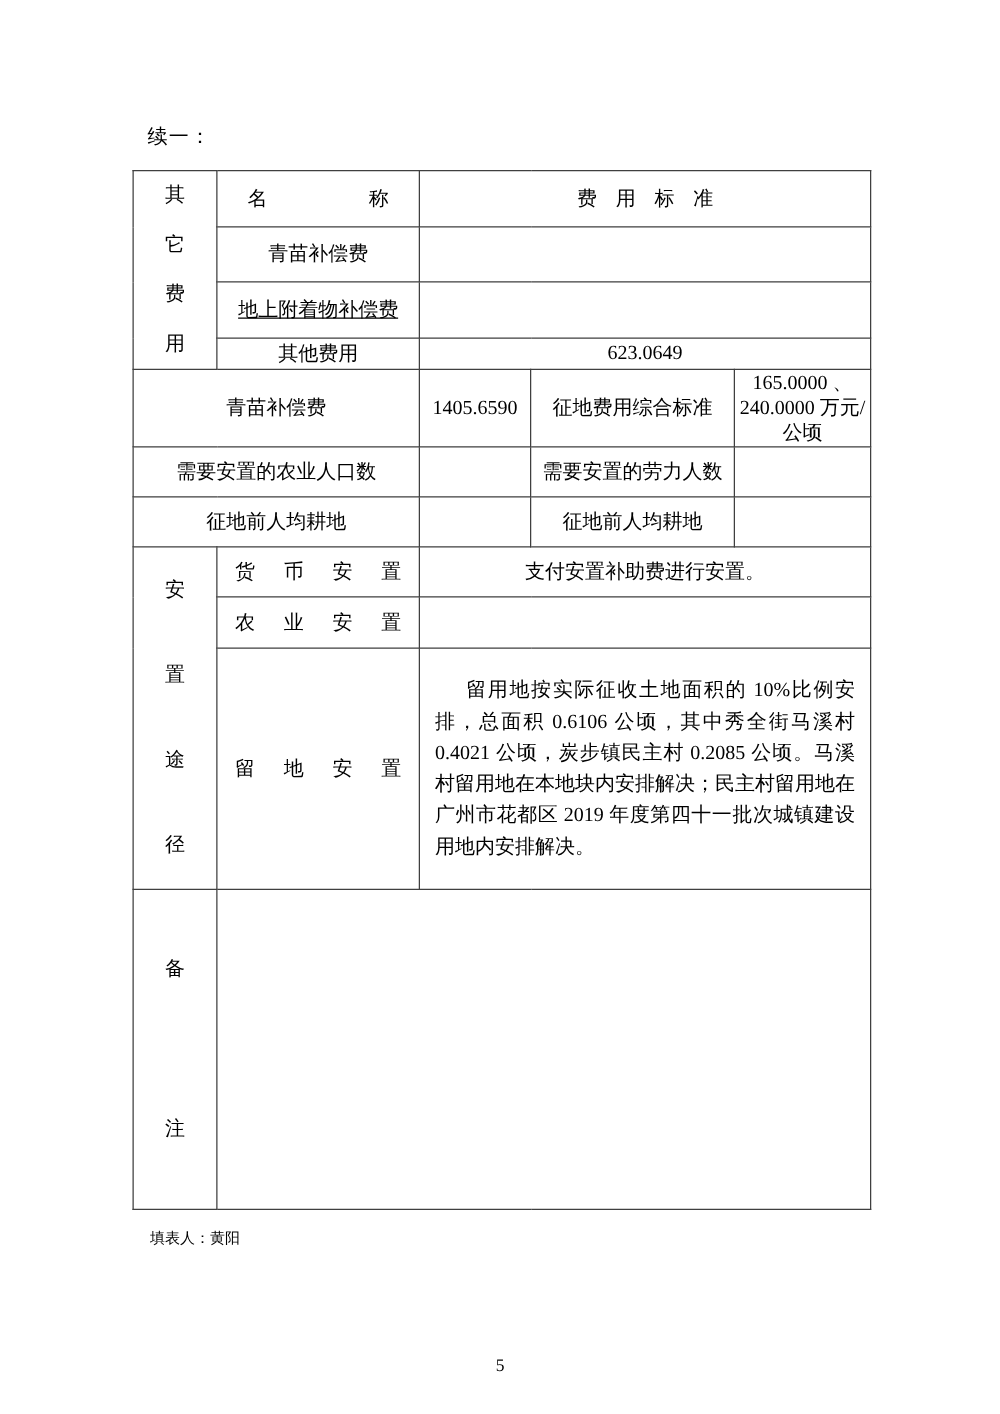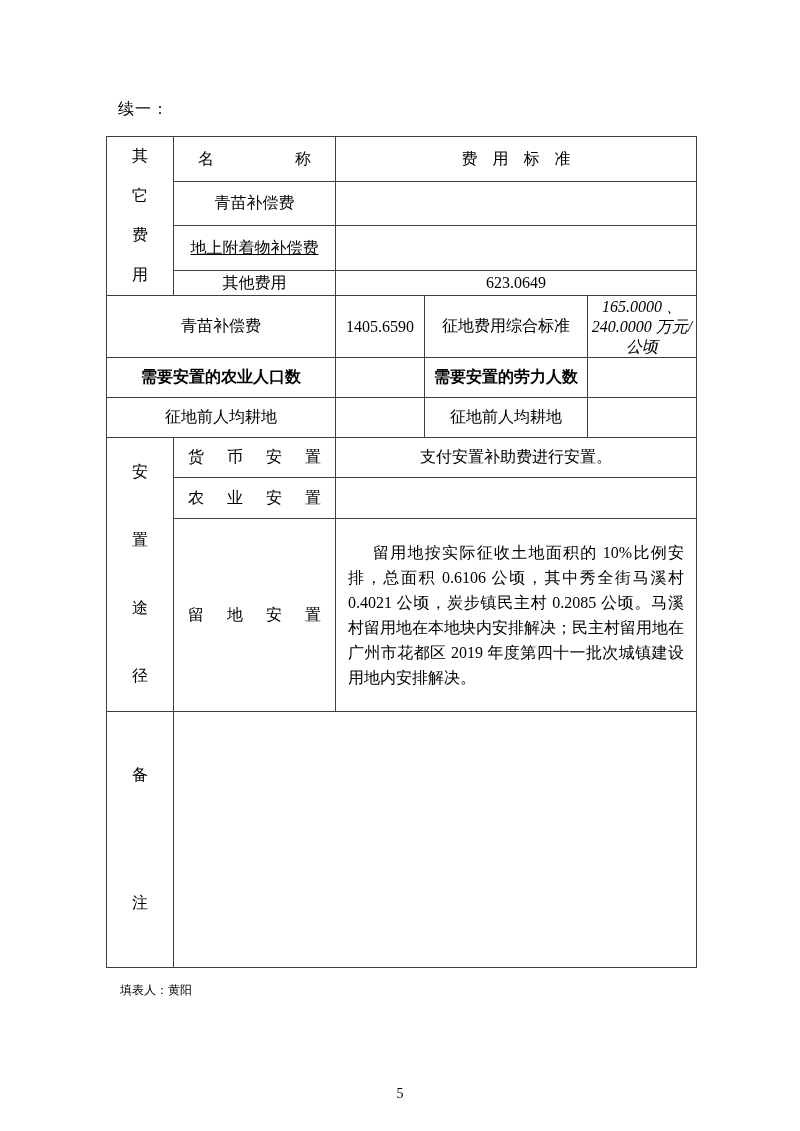--- a/index.html
+++ b/index.html
@@ -36,21 +36,21 @@
     vertical-align: middle;
     font-size: 16px;
     padding: 0;
     overflow: hidden;
   }
   tr.hr1 { height: 40px; }
   tr.hr2 { height: 39px; }
   tr.hr3 { height: 40px; text-decoration: underline; }
   tr.hr4 { height: 22px; }
   tr.hr5 { height: 62px; }
-  tr.hr6 { height: 40px; font-weight: bold; }
+  tr.hr6 { height: 40px; }
   tr.hr7 { height: 40px; }
   tr.hr8 { height: 40px; }
   tr.hr9 { height: 41px; }
   tr.hr10 { height: 192px; }
   tr.hr11 { height: 255px; }
   
   .vstack {
     display: flex;
     flex-direction: column;
     justify-content: space-around;
@@ -76,21 +76,20 @@
   }
   .val-left {
     text-align: left;
     padding-left: 6px;
     margin-top: 24px;
   }
   .std-val {
     text-align: left;
     padding: 2px 8px;
     line-height: 20px;
-    font-style: italic;
   }
   .para {
     text-align: justify;
     text-indent: 25px;
     line-height: 25px;
     padding: 0 12px;
   }
   .filler-line {
     position: absolute;
     left: 120px;

